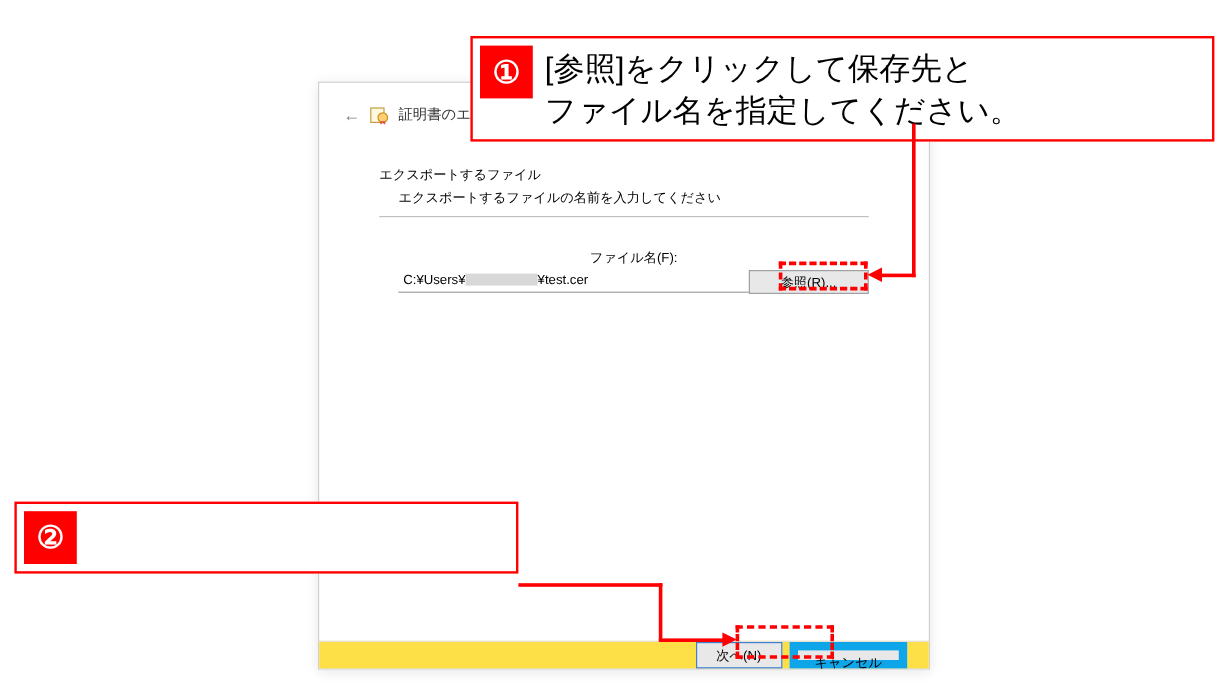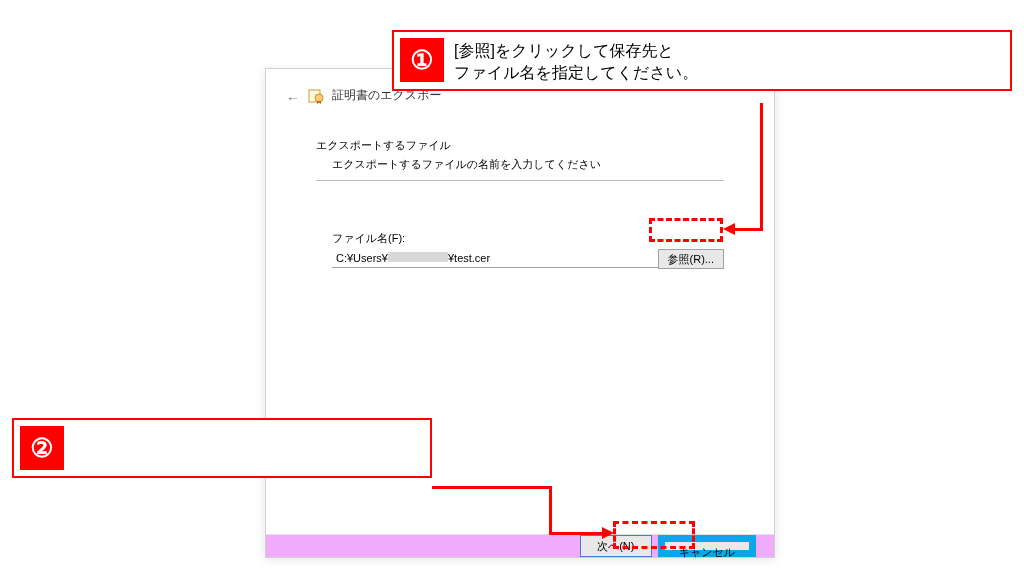--- a/index.html
+++ b/index.html
@@ -54,46 +54,47 @@
       color: #000;
       margin-top: 20px;
       margin-bottom: 4px;
     }
     .section-desc {
       font-size: 11px;
       color: #000;
       padding-left: 16px;
       padding-bottom: 8px;
       border-bottom: 1px solid #c0c0c0;
-      margin-bottom: 50px;
+      margin-bottom: 26px;
     }
     .field-label {
       font-size: 11px;
       color: #000;
       padding-left: 16px;
       margin-bottom: 3px;
+      text-align: center;
     }
     .field-row {
       display: flex;
       align-items: center;
       gap: 0;
       padding-left: 16px;
     }
     .file-input {
       flex: 1;
       font-size: 11px;
       padding: 2px 4px;
       border: none;
       border-bottom: 1px solid #a0a0a0;
       background: transparent;
       height: 18px;
     }
     .browse-btn {
       font-size: 11px;
-      padding: 2px 9px;
+      padding: 2px 26px;
       background: #e8e8e8;
       border: 1px solid #a0a0a0;
       cursor: pointer;
       height: 20px;
       min-width: 60px;
     }
     .redacted {
       display: inline-block;
       background: #d8d8d8;
       color: transparent;
@@ -103,21 +104,21 @@
     .dialog-footer {
       position: absolute;
       bottom: 0;
       left: 0;
       right: 0;
       padding: 0 18px;
       border-top: 1px solid #e0e0e0;
       display: flex;
       justify-content: flex-end;
       gap: 6px;
-      background: #f0abfc;
+      background: #fde047;
     }
     .footer-btn {
       font-size: 11px;
       padding: 3px 14px;
       background: #e8e8e8;
       border: 7px solid #0ea5e9;
       cursor: pointer;
       height: 22px;
       min-width: 72px;
     }
@@ -140,21 +141,21 @@
       background: #ff0000;
       color: #ffffff;
       display: flex;
       align-items: center;
       justify-content: center;
       font-size: 26px;
       font-weight: bold;
       flex-shrink: 0;
     }
     .callout-text {
-      font-size: 16px;
+      font-size: 26px;
       color: #000000;
       line-height: 1.35;
       white-space: pre-line;
       padding-top: 2px;
     }
     .callout-1 {
       left: 392px;
       top: 30px;
       width: 620px;
     }

